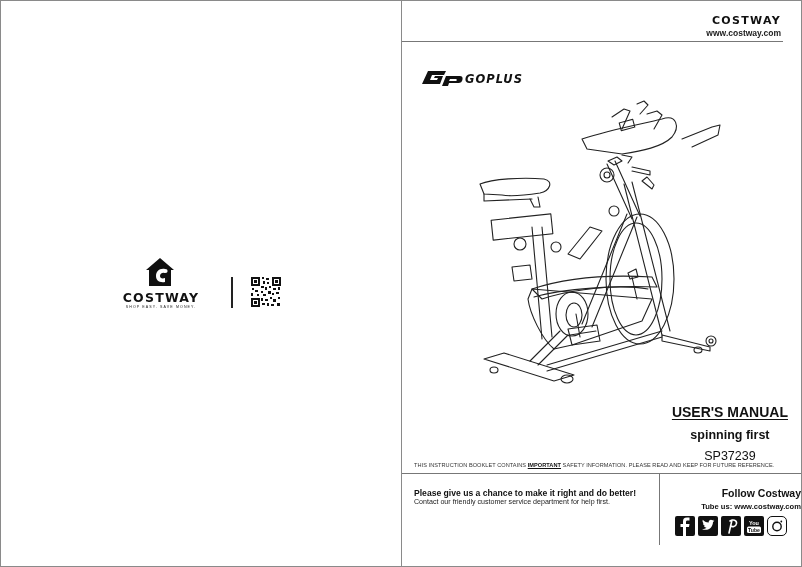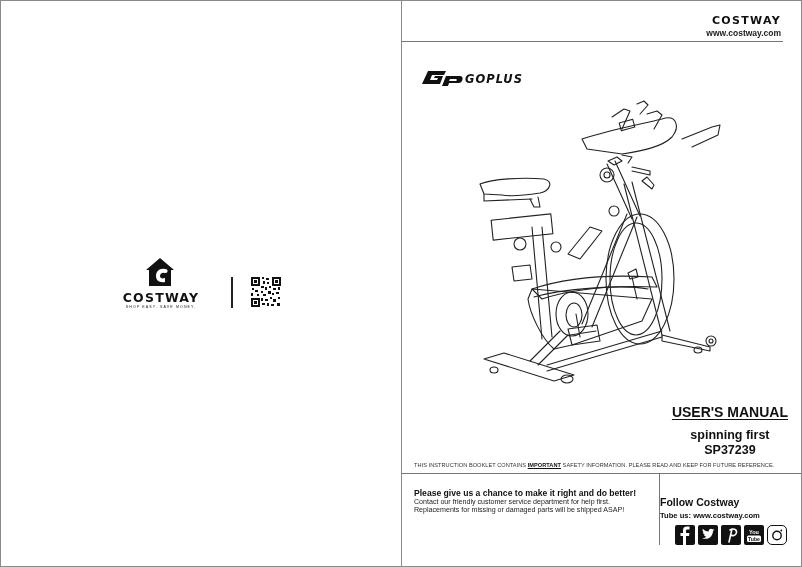--- a/index.html
+++ b/index.html
@@ -23,32 +23,32 @@
   .hdr-url { position: absolute; right: 20px; top: 27px; font-weight: bold; font-size: 8.5px; color: #222; }
   .hdr-rule { position: absolute; left: 0; top: 40px; width: 381px; height: 1px; background: #777; }
 
   .goplus-logo { position: absolute; left: 18px; top: 67px; width: 130px; height: 20px; }
 
   .bike-art { position: absolute; left: 70px; top: 98px; width: 260px; height: 292px; }
 
   .title-block { position: absolute; right: 13px; top: 403px; text-align: center; }
   .manual-title { font-weight: bold; font-size: 14px; text-decoration: underline; text-underline-offset: 2px; color: #111; }
   .product-name { font-weight: bold; font-size: 12.5px; margin-top: 8px; color: #111; }
-  .product-model { font-weight: bold; font-size: 12.5px; margin-top: 1px; color: #111; }
+  .product-model { font-weight: normal; font-size: 12.5px; margin-top: 7px; color: #111; }
 
   .safety-note { position: absolute; left: 12px; top: 461px; font-size: 5.6px; color: #333; white-space: nowrap; letter-spacing: 0.05px; }
   .safety-note b { text-decoration: underline; color: #111; }
   .bottom-rule { position: absolute; left: 0; top: 472px; width: 399px; height: 1px; background: #777; }
   .bottom-split { position: absolute; left: 257px; top: 473px; width: 1px; height: 71px; background: #777; }
 
   .support-block { position: absolute; left: 12px; top: 487px; width: 240px; }
   .support-head { font-weight: bold; font-size: 8.6px; color: #111; white-space: nowrap; }
   .support-line { font-size: 7.1px; color: #222; white-space: nowrap; }
 
-  .follow-block { position: absolute; left: 258px; top: 486px; width: 141px; text-align: left; margin-top: 9px; }
+  .follow-block { position: absolute; left: 258px; top: 486px; width: 141px; text-align: right; }
   .follow-head { font-weight: bold; font-size: 10.5px; color: #111; }
   .follow-visit { font-weight: bold; font-size: 7.6px; color: #111; margin-top: 3px; }
   .social-row { display: flex; justify-content: center; gap: 3px; margin-top: 5px; }
   .social-icon { width: 20px; height: 20px; display: flex; align-items: center; justify-content: center; border-radius: 2px; background: #111; color: #fff; font-weight: bold; }
   .social-icon.ig { background: #fff; border: 1.6px solid #111; border-radius: 5px; }
 </style>
 </head>
 <body>
 
 <div class="spread">
@@ -194,21 +194,20 @@
       <div class="product-model">SP37239</div>
     </div>
 
     <div class="safety-note"><span>THIS INSTRUCTION BOOKLET CONTAINS </span><b>IMPORTANT</b><span> SAFETY INFORMATION. PLEASE READ AND KEEP FOR FUTURE REFERENCE.</span></div>
     <div class="bottom-rule"></div>
     <div class="bottom-split"></div>
 
     <div class="support-block">
       <div class="support-head">Please give us a chance to make it right and do better!</div>
       <div class="support-line">Contact our friendly customer service department for help first.</div>
-      <div class="support-line">Replacements for missing or damaged parts will be shipped ASAP!</div>
     </div>
 
     <div class="follow-block">
       <div class="follow-head">Follow Costway</div>
       <div class="follow-visit">Tube us: www.costway.com</div>
       <div class="social-row">
         <div class="social-icon">
           <svg width="20" height="20" viewBox="0 0 20 20">
               <path d="M11 20 L11 11 L14 11 L14.5 8 L11 8 L11 6 C11 5 11.5 4.5 12.5 4.5 L14.5 4.5 L14.5 1.5 L12 1.5 C9 1.5 8 3 8 5.5 L8 8 L5.5 8 L5.5 11 L8 11 L8 20 Z" fill="#fff"></path>
             </svg>

